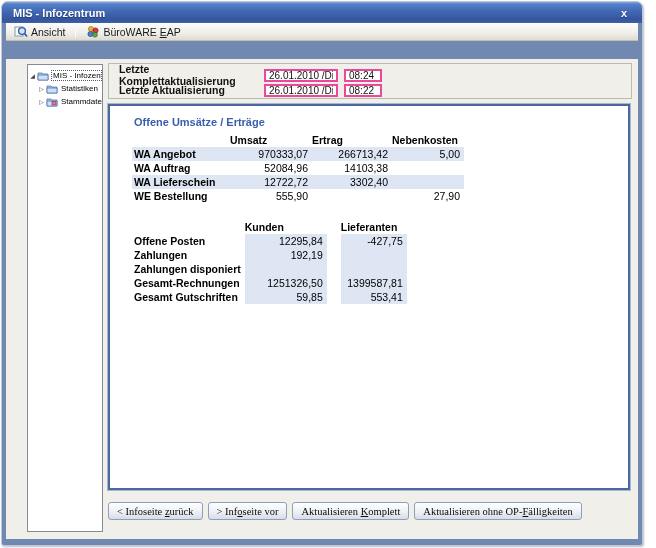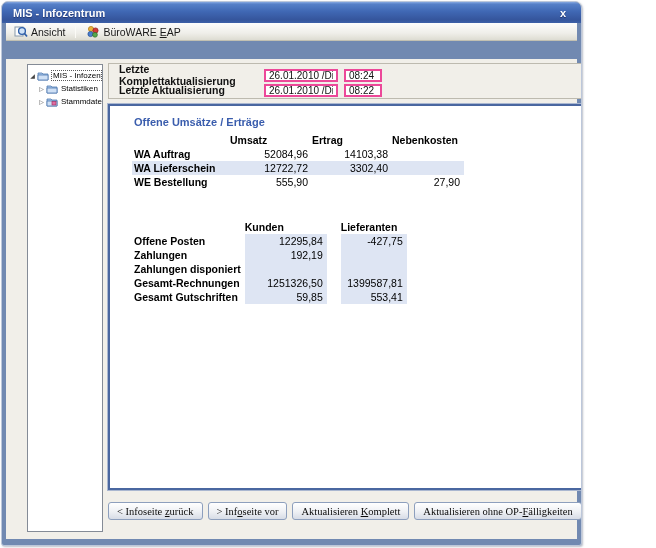--- a/index.html
+++ b/index.html
@@ -1,19 +1,19 @@
 <!DOCTYPE html>
 <html><head>
 <meta charset="utf-8">
 <style>
   * { margin:0; padding:0; box-sizing:border-box; }
   html,body { width:656px; height:548px; background:#ffffff; font-family:"Liberation Sans", sans-serif; }
 
   .window {
-    position:absolute; left:1px; top:1px; width:581px; height:545px;
+    position:absolute; left:1px; top:1px; width:642px; height:545px;
     background:#7189b1;
     border:1px solid #bcc7da;
     border-radius:7px 7px 3px 3px;
     box-shadow:1px 1px 2px rgba(120,130,150,.5);
     overflow:hidden;
   }
 
   
   .titlebar {
     position:absolute; top:0; left:0; right:0; height:21px;
@@ -226,20 +226,26 @@
             <col class="c2">
             <col class="c3">
           </colgroup>
         <tbody>
             <tr>
           <th></th>
           <th>Umsatz</th>
           <th>Ertrag</th>
           <th>Nebenkosten</th>
         </tr>
+        <tr class="shaded">
+          <td class="lbl">WA Angebot</td>
+          <td class="num">970333,07</td>
+          <td class="num">266713,42</td>
+          <td class="num">5,00</td>
+        </tr>
         <tr>
           <td class="lbl">WA Auftrag</td>
           <td class="num">52084,96</td>
           <td class="num">14103,38</td>
           <td class="num"></td>
         </tr>
         <tr class="shaded">
           <td class="lbl">WA Lieferschein</td>
           <td class="num">12722,72</td>
           <td class="num">3302,40</td>

